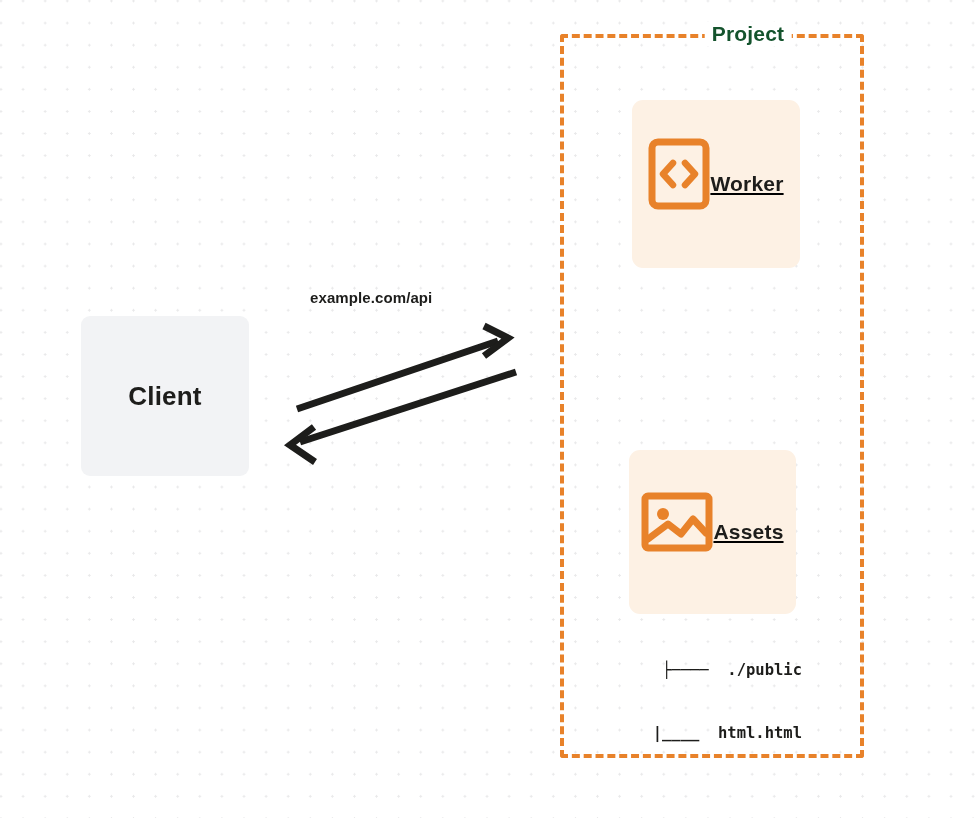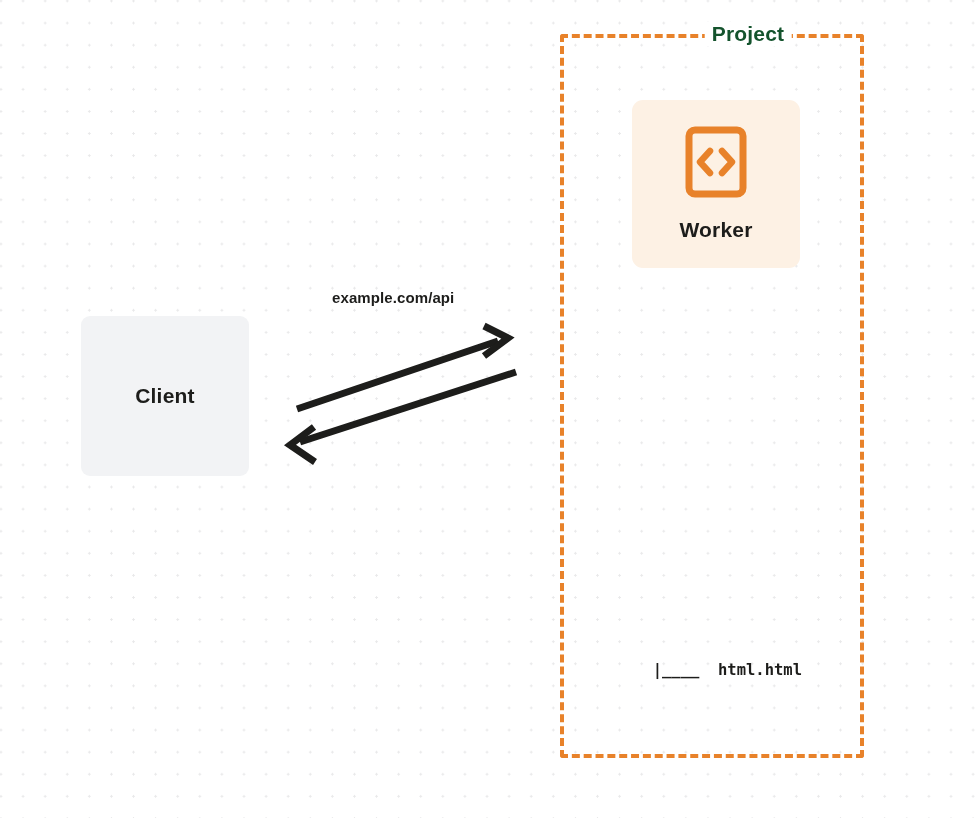--- a/index.html
+++ b/index.html
@@ -28,21 +28,21 @@
     top: 316px;
     width: 168px;
     height: 160px;
     background: #f2f3f5;
     border-radius: 9px;
     display: flex;
     align-items: center;
     justify-content: center;
   }
   #client-node .node-label {
-    font-size: 21px;
+    font-size: 26px;
     font-weight: bold;
     color: #1d1d1b;
     letter-spacing: .2px;
   }
 
   
   #arrows-layer {
     position: absolute;
     left: 0;
     top: 0;
@@ -52,21 +52,20 @@
   }
   #request-label {
     position: absolute;
     left: 310px;
     top: 289px;
     font-size: 15px;
     font-weight: bold;
     color: #1d1d1b;
     letter-spacing: .1px;
     white-space: nowrap;
-    margin-left: 22px;
   }
 
   
   #project-group {
     position: absolute;
     left: 560px;
     top: 34px;
     width: 304px;
     height: 724px;
     border: 4px dashed #e8822a;
@@ -87,23 +86,23 @@
     white-space: nowrap;
     margin-left: 36px;
   }
 
   
   .service-card {
     position: absolute;
     background: #fdf1e4;
     border-radius: 11px;
     display: flex;
-    flex-direction: column;
     align-items: center;
     justify-content: center;
+    text-decoration: underline;
   }
   #worker-card {
     left: 632px;
     top: 100px;
     width: 168px;
     height: 168px;
   }
   #assets-card {
     left: 629px;
     top: 450px;
@@ -171,19 +170,30 @@
     <span class="card-icon">
       <svg width="62" height="72" viewBox="0 0 62 72" xmlns="http://www.w3.org/2000/svg">
         <rect x="4" y="4" width="54" height="64" rx="6" ry="6" fill="none" stroke="#e8822a" stroke-width="7"></rect>
         <polyline points="25,25 15,36 25,47" fill="none" stroke="#e8822a" stroke-width="6.5" stroke-linecap="round" stroke-linejoin="round"></polyline>
         <polyline points="37,25 47,36 37,47" fill="none" stroke="#e8822a" stroke-width="6.5" stroke-linecap="round" stroke-linejoin="round"></polyline>
       </svg>
     </span>
     <span class="card-label">Worker</span>
   </div>
 
+  <div id="assets-card" class="service-card">
+    <span class="card-icon">
+      <svg width="72" height="60" viewBox="0 0 72 60" xmlns="http://www.w3.org/2000/svg">
+        <rect x="4" y="4" width="64" height="52" rx="3" ry="3" fill="none" stroke="#e8822a" stroke-width="7"></rect>
+        <circle cx="22" cy="22" r="6" fill="#e8822a"></circle>
+        <polyline points="7,47 27,32 40,42 52,27 65,41" fill="none" stroke="#e8822a" stroke-width="7" stroke-linejoin="round" stroke-linecap="round"></polyline>
+      </svg>
+    </span>
+    <span class="card-label">Assets</span>
+  </div>
 
   <div id="file-tree">
+    <span class="tree-row">├────  ./public</span>
     <span class="tree-row">   |____  html.html</span>
     
   </div>
 
 </div>
 
 </body></html>

